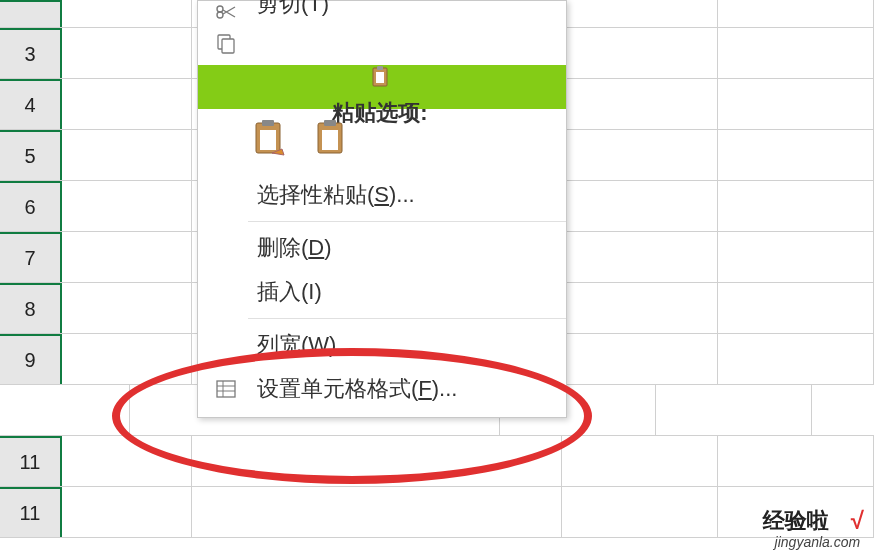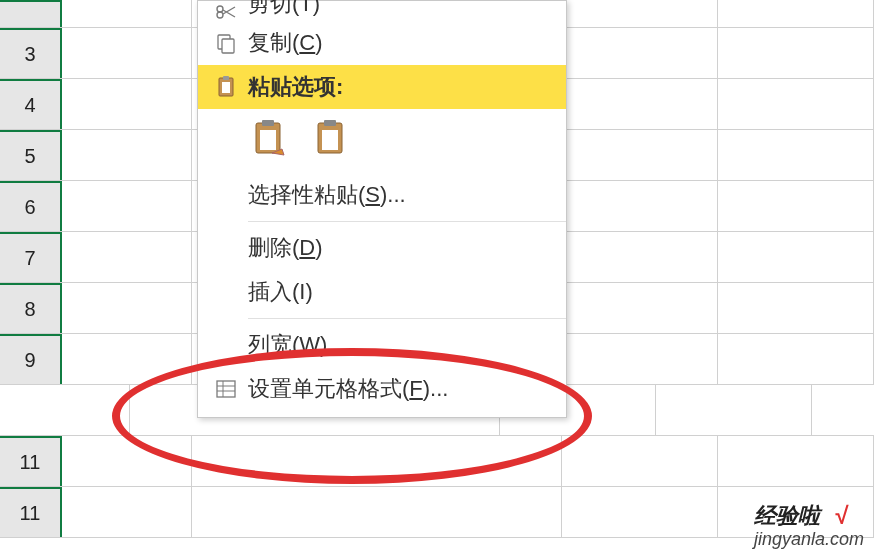--- a/index.html
+++ b/index.html
@@ -54,23 +54,24 @@
       padding-bottom: 6px;
     }
     .menu-item {
       display: flex;
       align-items: center;
       height: 44px;
       padding: 0 10px 0 6px;
       font-size: 22px;
       color: #333;
       cursor: default;
+      gap: 9px;
     }
     .menu-item.partial-top { height: 20px; align-items: flex-end; padding-bottom: 2px;}
-    .menu-item.hovered { background: #fde047; }
+    .menu-item.hovered { background: #84cc16; flex-direction: column; }
     .menu-icon {
       width: 44px;
       display: flex;
       align-items: center;
       justify-content: center;
       flex-shrink: 0;
     }
     .menu-label { flex: 1; white-space: nowrap; }
     .menu-label u { text-decoration: underline; }
     .paste-options-row {
@@ -106,32 +107,32 @@
       position: absolute;
       right: 10px;
       bottom: 6px;
       text-align: center;
       z-index: 30;
       pointer-events: none;
     }
     .wm-top {
       font-size: 22px;
       font-weight: 700;
-      font-style: italic;
       color: #222;
       display: flex;
       align-items: center;
-      gap: 14px;
+      gap: 22px;
     }
     .wm-check { color: #e03030; font-size: 24px; font-weight: 900; }
     .wm-bottom {
-      font-size: 18px;
+      font-size: 14px;
       font-style: italic;
       color: #444;
       margin-top: -2px;
+      margin-left: 8px;
     }
   </style>
 </head>
 <body>
 
 <div class="spreadsheet">
   <div class="grid-row">
       <div class="row-header"></div>
       <div class="cell c1"></div>
       <div class="cell spacer"></div>
@@ -222,21 +223,20 @@
     </span>
     <span class="menu-label">剪切(T)</span>
   </div>
   <div class="menu-item">
     <span class="menu-icon">
       <svg width="22" height="22" viewBox="0 0 22 22">
           <rect x="3" y="3" width="12" height="14" rx="1" fill="none" stroke="#7a7a7a" stroke-width="1.3"></rect>
           <rect x="7" y="7" width="12" height="14" rx="1" fill="#fff" stroke="#7a7a7a" stroke-width="1.3"></rect>
         </svg>
     </span>
-    <span class="menu-label"><span>复制(</span><u>C</u><span>)</span></span>
   </div>
   <div class="menu-item hovered">
     <span class="menu-icon">
       <svg width="22" height="24" viewBox="0 0 22 24">
           <rect x="4" y="3" width="14" height="18" rx="1" fill="#c49252" stroke="#8a6232" stroke-width="1"></rect>
           <rect x="8" y="1" width="6" height="4" rx="1" fill="#999"></rect>
           <rect x="7" y="7" width="8" height="11" fill="#fff"></rect>
         </svg>
     </span>
     <span class="menu-label" style="font-weight:600">粘贴选项:</span>

